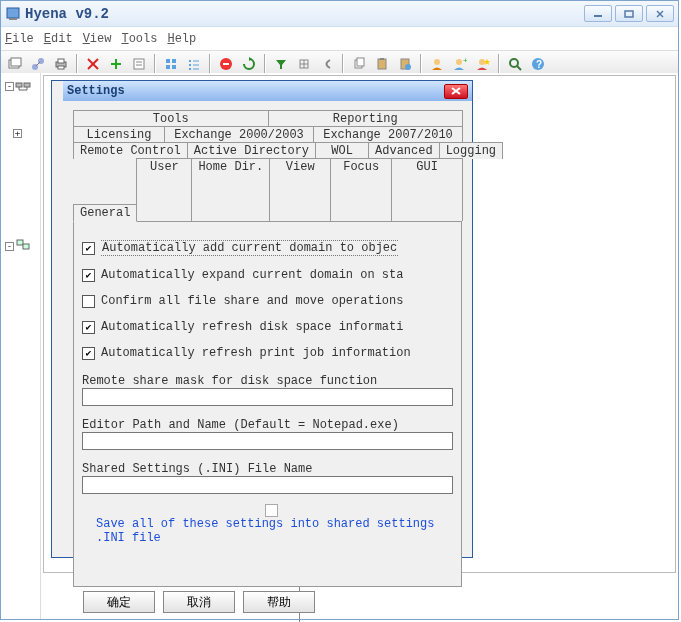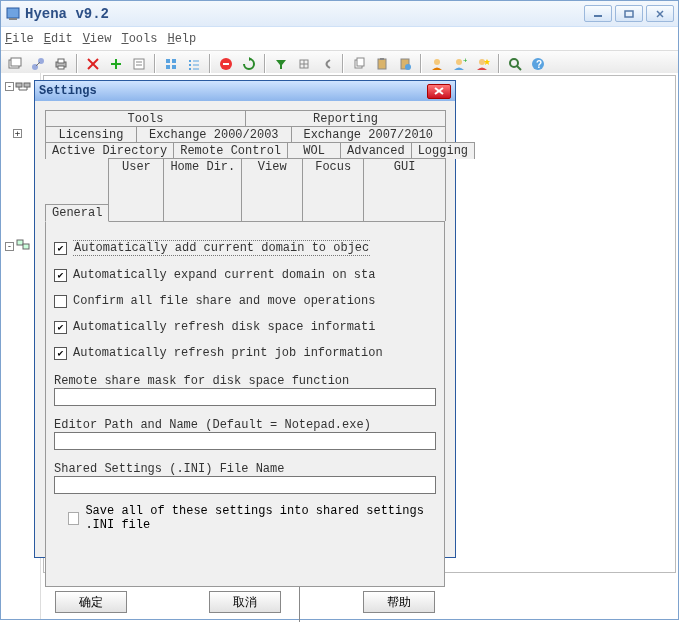--- a/index.html
+++ b/index.html
@@ -19,39 +19,39 @@
   .tbtn { width:20px; height:20px; display:flex; align-items:center; justify-content:center; cursor:pointer; border:1px solid transparent; border-radius:2px; }
   .tsep { width:2px; height:20px; border-left:1px solid #aaa; border-right:1px solid #fff; margin:0 2px; }
   
   .client { position:absolute; left:0; top:72px; right:0; bottom:0; background:#fff; }
   .tree { position:absolute; left:2px; top:0; width:38px; height:100%; border-right:1px solid #ddd; }
   .tree .node { position:absolute; display:flex; align-items:center; gap:1px; }
   .plusminus { width:9px; height:9px; border:1px solid #888; background:#fff; display:flex; align-items:center; justify-content:center; font-size:9px; line-height:1; color:#333; cursor:pointer; font-family:monospace; }
   .rightpane { position:absolute; left:42px; right:2px; top:2px; height:498px; border:1px solid #bbb; background:#fff; }
   .vline { position:absolute; left:298px; top:502px; width:1px; height:116px; background:#888; }
   
-  .dialog { position:absolute; left:34px; top:80px; width:422px; height:478px; border:1px solid #2a5aa0; background:#f0f0f0; box-shadow:none; }
+  .dialog { position:absolute; left:51px; top:80px; width:422px; height:478px; border:1px solid #2a5aa0; background:#f0f0f0; box-shadow:none;padding-left:11px; }
   .dlg-title { height:20px; background:linear-gradient(#d0e4ff,#8eb6ec); display:flex; align-items:center; padding:0 4px; font-family:"Courier New",monospace; font-weight:bold; color:#1b3f75; }
   .dlg-title .spacer { flex:1; }
   .dlg-close { width:24px; height:15px; border:1px solid #a00; border-radius:2px; background:linear-gradient(#f77,#c12); display:flex; align-items:center; justify-content:center; cursor:pointer; }
   .dlg-body { padding:10px 10px 6px 10px; }
   .tabstrip { display:flex; flex-wrap:wrap; font-family:"Courier New",monospace; font-size:12px; }
   .tab { border:1px solid #999; border-bottom:none; padding:1px 6px; background:#f0f0f0; margin-right:-1px; margin-top:-1px; cursor:pointer; white-space:nowrap; text-align:center; }
   .tab.wide { flex:1; }
   .tabrow { display:flex; width:100%; }
   .tab.active { background:#f0f0f0; position:relative; top:1px; border-bottom:1px solid #f0f0f0; z-index:2;margin-top:44px; }
   .tabpanel { border:1px solid #999; background:#f0f0f0; padding:12px 8px 18px 8px; height:366px; }
   .chk { display:flex; align-items:center; font-family:"Courier New",monospace; font-size:12px; margin:6px 0; }
   .chkbox { width:13px; height:13px; border:1px solid #555; background:#fff; margin-right:6px; display:flex; align-items:center; justify-content:center; cursor:pointer; font-size:10px; color:#000; }
   .chk.dotted .label { border-bottom:1px dotted #777; border-top:1px dotted #777; padding:0 1px; }
-  .chk.disabled { color:#000000; }
+  .chk.disabled { color:#1d4ed8;flex-direction:column; }
   .chk.disabled .chkbox { border-color:#aaa; color:#bbb; }
   .field { margin-top:12px; font-family:"Courier New",monospace; font-size:12px; }
   .field input { width:100%; height:18px; border:1px solid #777; background:#fff; font-family:inherit; font-size:12px; padding:0 2px; }
-  .dlg-buttons { display:flex; justify-content:space-between; gap:8px; padding:4px 10px 0 10px; }
+  .dlg-buttons { display:flex; justify-content:flex-start; gap:8px; padding:4px 10px 0 10px; }
   .dlg-buttons button { width:72px; height:22px; border:1px solid #888; background:linear-gradient(#fff,#e2e2e2); font-family:"SimSun","Microsoft YaHei",sans-serif; font-size:12px; cursor:pointer; }
 </style>
 </head>
 <body>
 
 <div class="main-window">
 
   <div class="titlebar">
     <span class="app-icon">
       <svg width="16" height="16">
@@ -277,22 +277,22 @@
       <div class="tabrow">
         <span class="tab wide">Tools</span>
         <span class="tab wide">Reporting</span>
       </div>
       <div class="tabrow">
         <span class="tab" style="flex:0 0 92px">Licensing</span>
         <span class="tab wide">Exchange 2000/2003</span>
         <span class="tab wide">Exchange 2007/2010</span>
       </div>
       <div class="tabrow">
+        <span class="tab">Remote Control</span>
         <span class="tab">Active Directory</span>
-        <span class="tab">Remote Control</span>
         <span class="tab" style="flex:0 0 54px">WOL</span>
         <span class="tab">Advanced</span>
         <span class="tab">Logging</span>
       </div>
       <div class="tabrow">
         <span class="tab active" style="flex:0 0 64px">General</span>
         <span class="tab" style="flex:0 0 56px">User</span>
         <span class="tab">Home Dir.</span>
         <span class="tab" style="flex:0 0 62px">View</span>
         <span class="tab" style="flex:0 0 62px">Focus</span>

